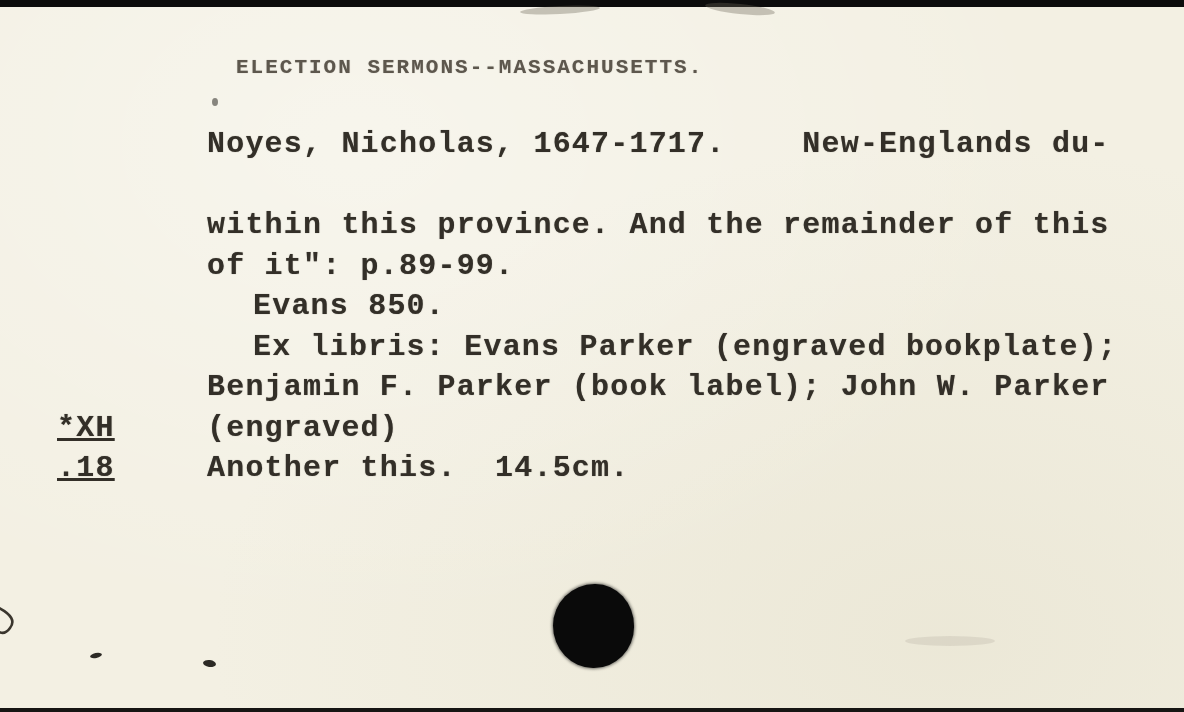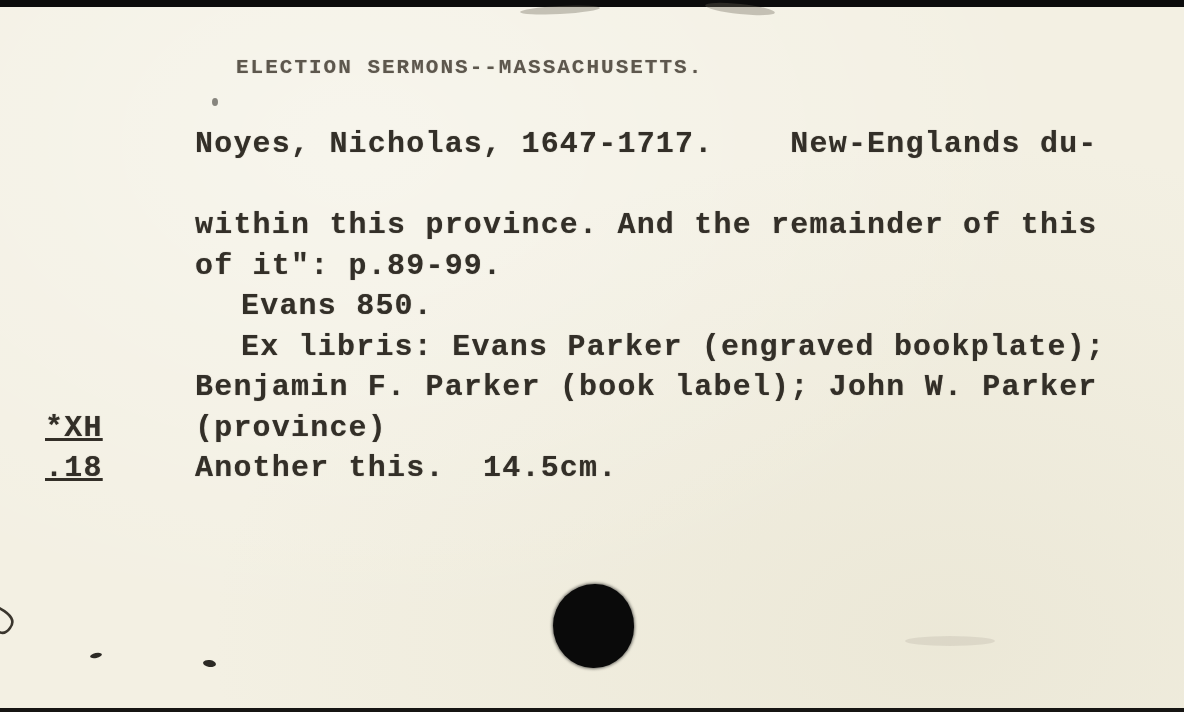--- a/index.html
+++ b/index.html
@@ -50,20 +50,21 @@
     font-size: 30px;
     font-weight: 700;
     letter-spacing: 1.2px;
     text-shadow: 0 0 1px rgba(51,47,40,0.5);
   }
   .row {
     display: flex;
     height: 40.5px;
     line-height: 40.5px;
     white-space: pre;
+    margin-left: 12px;
   }
   .margin-cell {
     flex: 0 0 150px;
     white-space: pre;
     text-decoration: underline;
   }
   .text-cell { white-space: pre; }
   .indent .text-cell { padding-left: 46px; }
   .hole-punch {
     position: absolute;
@@ -128,21 +129,21 @@
     <div class="row indent">
       <span class="margin-cell"></span><span class="text-cell">Evans 850.</span>
     </div>
     <div class="row indent">
       <span class="margin-cell"></span><span class="text-cell">Ex libris: Evans Parker (engraved bookplate);</span>
     </div>
     <div class="row">
       <span class="margin-cell"></span><span class="text-cell">Benjamin F. Parker (book label); John W. Parker</span>
     </div>
     <div class="row">
-      <span class="margin-cell">*XH</span><span class="text-cell">(province)</span>
+      <span class="margin-cell">*XH</span><span class="text-cell">(engraved)</span>
     </div>
     <div class="row">
       <span class="margin-cell">.18</span><span class="text-cell">Another this.  14.5cm.</span>
     </div>
   </div>
 
   <div class="hole-punch"></div>
 
   <svg class="pen-mark" width="26" height="44" viewBox="0 0 26 44">
     <path d="M1 4 Q20 14 12 24 Q7 31 1 28" fill="none" stroke="#3a362e" stroke-width="2.6" stroke-linecap="round"></path>

